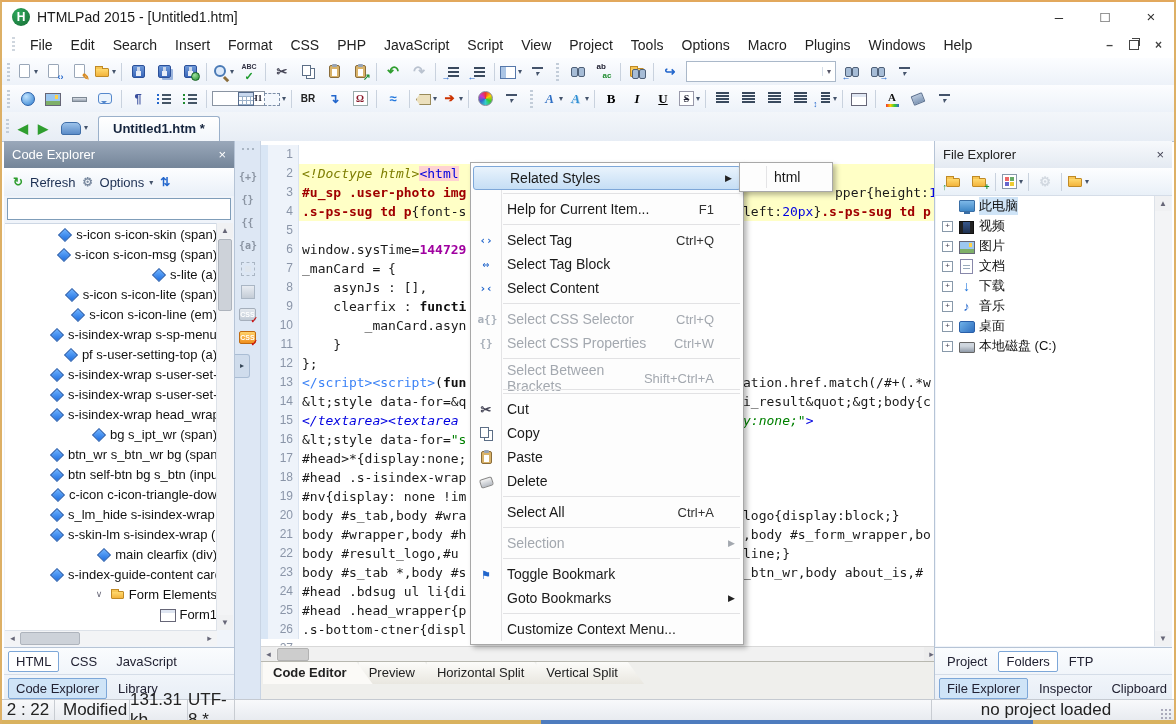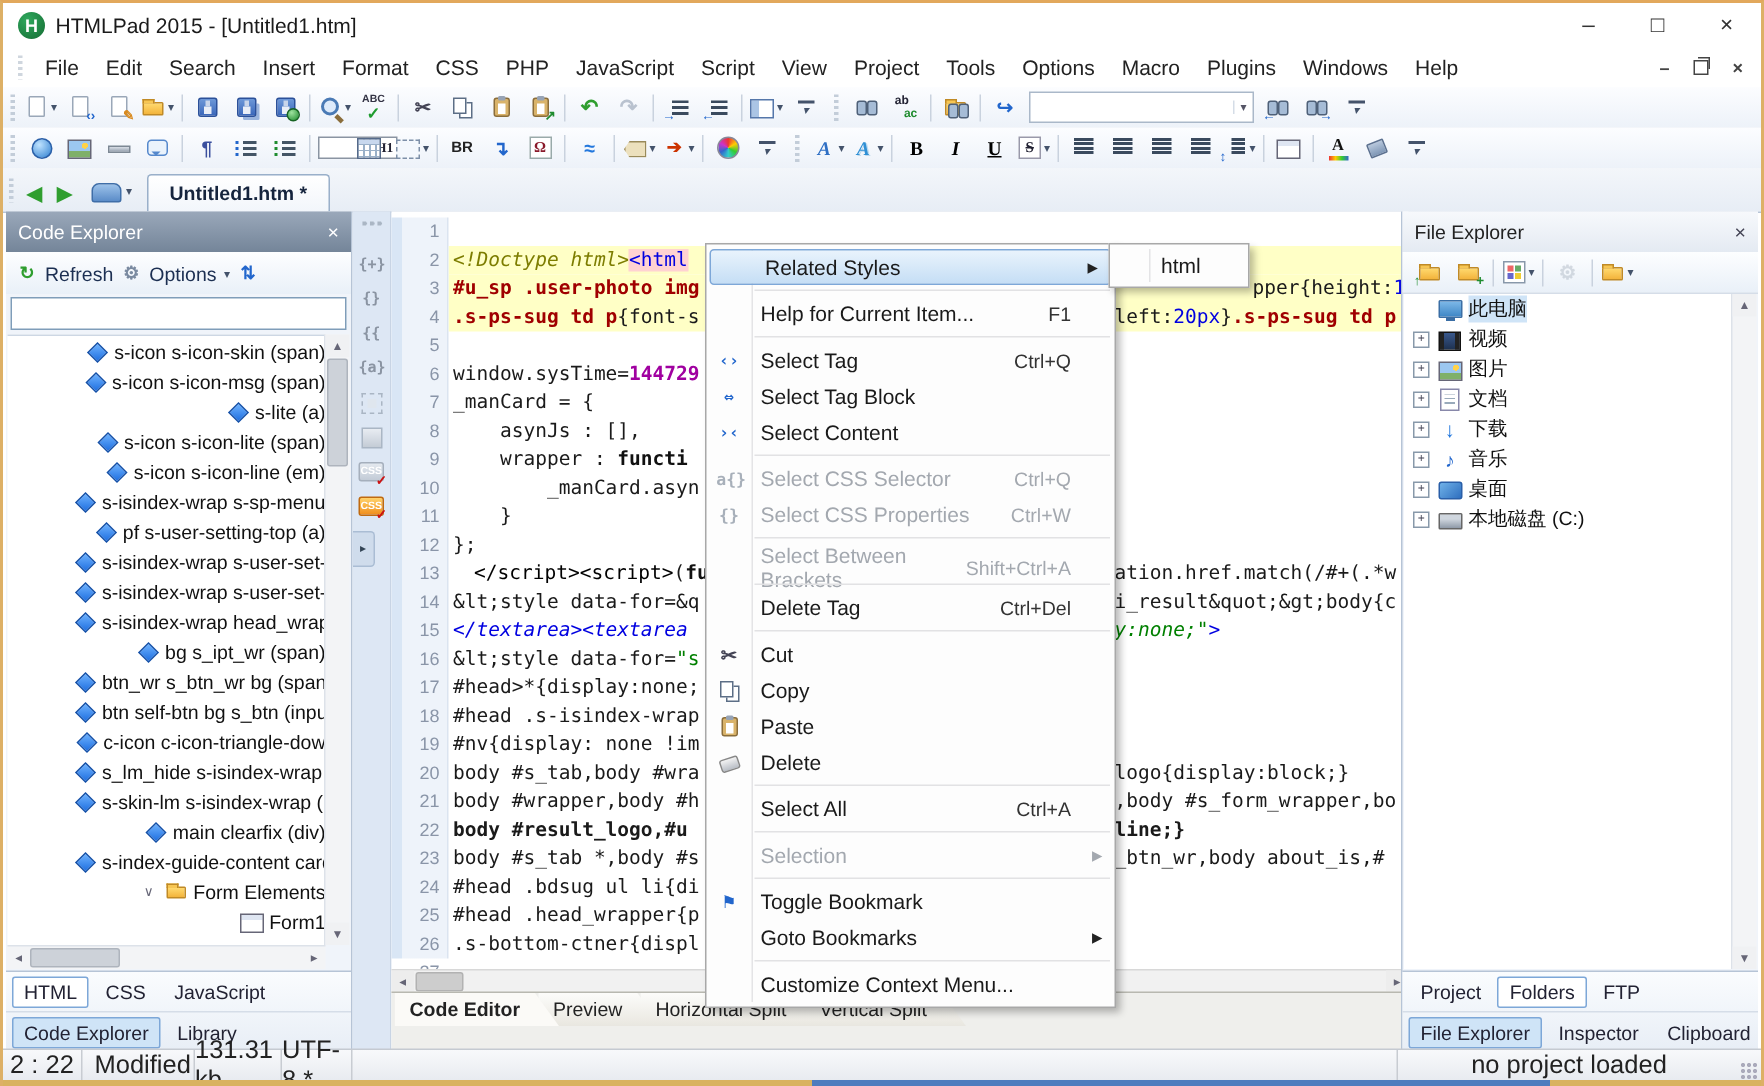--- a/index.html
+++ b/index.html
@@ -144,21 +144,21 @@
   
   .editorzone{position:absolute;left:259px;top:139px;width:678px;bottom:24px;background:#fff;}
   .gutter{position:absolute;left:0;top:4px;bottom:61px;width:37px;background:linear-gradient(90deg,#d9e6f5 0 7px,#eef3fa 7px);border-right:1px solid #dbe4f0;}
   .ln{height:19px;text-align:right;padding-right:5px;font:12px/19px "Liberation Sans",sans-serif;color:#8a95a8;}
   .codearea{position:absolute;left:38px;right:0;top:4px;bottom:61px;overflow:hidden;font:13px/19px "DejaVu Sans Mono",monospace;}
   .cl{position:absolute;left:0;right:0;height:19px;white-space:pre;padding-left:3px;}
   .cl.ybg{background:#ffffc6;}
   .frag{position:absolute;top:0;white-space:pre;}
   .c-p{color:#1a1a1a;} .c-d{color:#7d7d00;font-style:italic;}
   .c-th{color:#0000e0;background:#ffd2d2;} .c-t{color:#0000e0;}
-  .c-tp{color:#000000;margin-left:14px;} .c-sel{color:#a00000;font-weight:bold;}
+  .c-tp{color:#3b82f6;} .c-sel{color:#a00000;font-weight:bold;}
   .c-n{color:#a000a0;font-weight:bold;} .c-k{color:#111;font-weight:bold;}
   .c-g{color:#008000;} .c-v{color:#0000e0;}
   .ehscroll{position:absolute;left:0;right:0;bottom:38px;height:15px;background:#f1f1f1;border-top:1px solid #d8d8d8;}
   .ehscroll .ha{position:absolute;top:0;bottom:0;width:15px;text-align:center;font-size:9px;color:#667;line-height:15px;background:#ededed;}
   .ehscroll .ha.r{right:0;}
   .ehscroll .ht{position:absolute;left:16px;top:1px;bottom:1px;width:30px;background:#cdcdcd;border:1px solid #b2b2b2;border-radius:2px;}
   .etabs{position:absolute;left:0;right:0;bottom:0;height:38px;background:#efefec;border-top:1px solid #b8b8b0;display:flex;align-items:flex-start;padding:0 0 0 2px;}
   .etab{position:relative;padding:3px 26px 4px 10px;font-size:13px;color:#222;background:linear-gradient(#fcfcfa,#e9e7e0);clip-path:polygon(0 0,calc(100% - 16px) 0,100% 100%,0 100%);margin-right:-14px;filter:drop-shadow(1px 0 0 #a9a99e);height:15px;}
   .etab.active{font-weight:bold;background:#fbfaf7;z-index:2;}
   
@@ -845,34 +845,34 @@
       </div>
     <div class="codearea" id="codearea">
         <div class="cl" style="top: 0px;"></div>
         <div class="cl ybg" style="top: 19px;"><span class="c-d">&lt;!Doctype html&gt;</span><span class="c-th">&lt;html</span></div>
         <div class="cl ybg" style="top: 38px;"><span class="c-sel">#u_sp .user-photo img</span><span class="frag" style="left: 536px;"><span class="c-p">pper{height:</span><span class="c-v">100%</span></span></div>
         <div class="cl ybg" style="top: 57px;"><span class="c-sel">.s-ps-sug td p</span><span class="c-p">{font-s</span><span class="frag" style="left: 444px;"><span class="c-p">left:</span><span class="c-v">20px</span><span class="c-p">}</span><span class="c-sel">.s-ps-sug td p</span></span></div>
         <div class="cl" style="top: 76px;"></div>
         <div class="cl" style="top: 95px;"><span class="c-p">window.sysTime=</span><span class="c-n">144729</span></div>
         <div class="cl" style="top: 114px;"><span class="c-p">_manCard = {</span></div>
         <div class="cl" style="top: 133px;"><span class="c-p">    asynJs : [],</span></div>
-        <div class="cl" style="top: 152px;"><span class="c-p">    wrapper : </span><span class="c-k">functi</span></div>
+        <div class="cl" style="top: 152px;"><span class="c-p">    clearfix : </span><span class="c-k">functi</span></div>
         <div class="cl" style="top: 171px;"><span class="c-p">        _manCard.asyn</span></div>
         <div class="cl" style="top: 190px;"><span class="c-p">    }</span></div>
         <div class="cl" style="top: 209px;"><span class="c-p">};</span></div>
         <div class="cl" style="top: 228px;"><span class="c-tp">&lt;/script&gt;&lt;script&gt;</span><span class="c-p">(</span><span class="c-k">fun</span><span class="frag" style="left: 444px;"><span class="c-p">ation.href.match(/#+(.*w</span></span></div>
         <div class="cl" style="top: 247px;"><span class="c-p">&amp;lt;style data-for=&amp;q</span><span class="frag" style="left: 444px;"><span class="c-p">i_result&amp;quot;&amp;gt;body{c</span></span></div>
         <div class="cl" style="top: 266px; font-style: italic;"><span class="c-t">&lt;/textarea&gt;&lt;textarea</span><span class="frag" style="left: 444px;"><span class="c-g">y:none;"</span><span class="c-t">&gt;</span></span></div>
         <div class="cl" style="top: 285px;"><span class="c-p">&amp;lt;style data-for=</span><span class="c-g">"s</span></div>
         <div class="cl" style="top: 304px;"><span class="c-p">#head&gt;*{display:none;</span></div>
         <div class="cl" style="top: 323px;"><span class="c-p">#head .s-isindex-wrap</span></div>
         <div class="cl" style="top: 342px;"><span class="c-p">#nv{display: none !im</span></div>
         <div class="cl" style="top: 361px;"><span class="c-p">body #s_tab,body #wra</span><span class="frag" style="left: 444px;"><span class="c-p">logo{display:block;}</span></span></div>
         <div class="cl" style="top: 380px;"><span class="c-p">body #wrapper,body #h</span><span class="frag" style="left: 444px;"><span class="c-p">,body #s_form_wrapper,bo</span></span></div>
-        <div class="cl" style="top: 399px; font-weight: bold;"><span class="c-p">body #result_logo,#u</span><span class="frag" style="left: 444px;"><span class="c-p">line;}</span></span></div>
+        <div class="cl" style="top: 399px;"><span class="c-p">body #result_logo,#u</span><span class="frag" style="left: 444px;"><span class="c-p">line;}</span></span></div>
         <div class="cl" style="top: 418px;"><span class="c-p">body #s_tab *,body #s</span><span class="frag" style="left: 444px;"><span class="c-p">_btn_wr,body about_is,#</span></span></div>
         <div class="cl" style="top: 437px;"><span class="c-p">#head .bdsug ul li{di</span></div>
         <div class="cl" style="top: 456px;"><span class="c-p">#head .head_wrapper{p</span></div>
         <div class="cl" style="top: 475px;"><span class="c-p">.s-bottom-ctner{displ</span></div>
       </div>
     <div class="ehscroll">
       <span class="ha">◂</span>
       <span class="ht"></span>
       <span class="ha r">▸</span>
     </div>
@@ -1066,26 +1066,20 @@
         <span class="mar"></span>
       </div>
       <div class="msep"></div>
       <div class="mi dis">
         <span class="mico"></span>
         <span class="mlabel">Select Between Brackets</span>
         <span class="msc">Shift+Ctrl+A</span>
         <span class="mar"></span>
       </div>
       <div class="msep"></div>
-      <div class="mi">
-        <span class="mico"></span>
-        <span class="mlabel">Delete Tag</span>
-        <span class="msc">Ctrl+Del</span>
-        <span class="mar"></span>
-      </div>
       <div class="msep"></div>
       <div class="mi">
         <span class="mico">
           <span class="ico">
             <b class="g" style="color:#445;font-size:13px">✂</b>
           </span>
         </span>
         <span class="mlabel">Cut</span>
         <span class="msc"></span>
         <span class="mar"></span>

